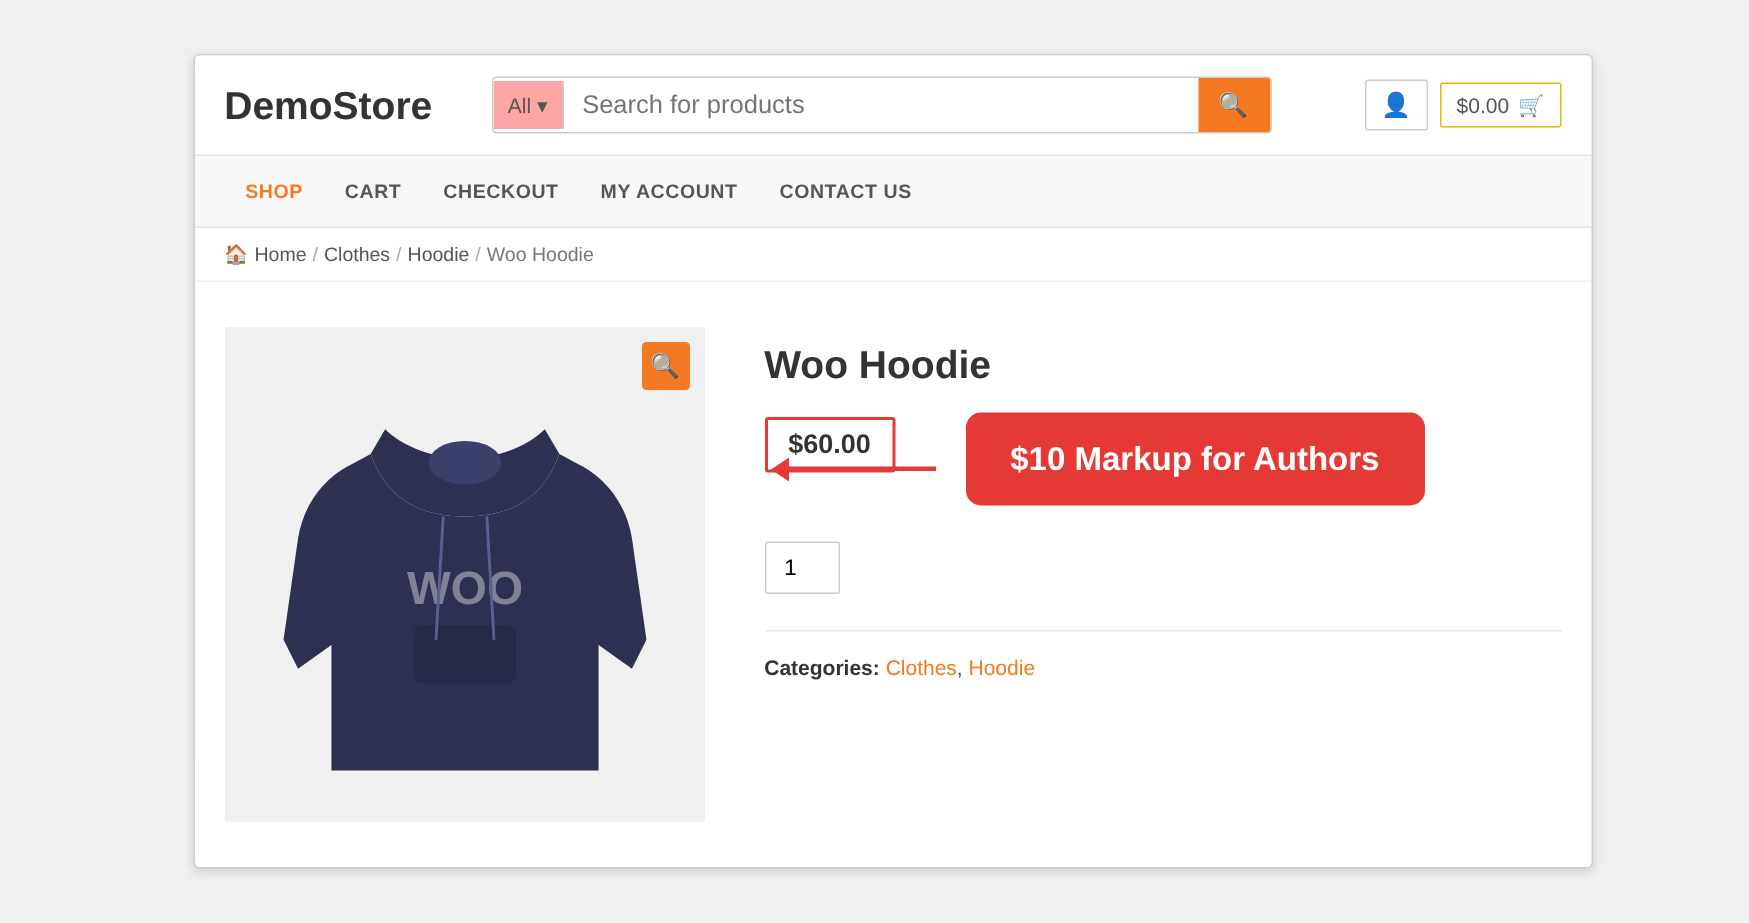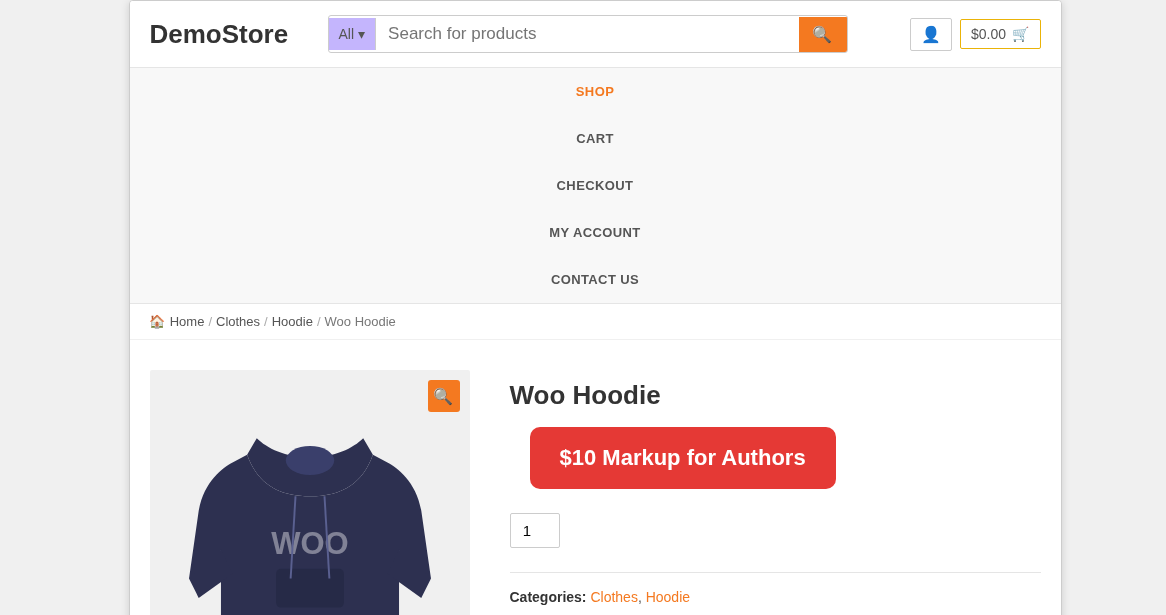--- a/index.html
+++ b/index.html
@@ -40,21 +40,21 @@
       display: flex;
       align-items: center;
       flex: 1;
       max-width: 520px;
       margin: 0 auto;
       border: 1px solid #ccc;
       border-radius: 3px;
       overflow: hidden;
     }
     .search-category {
-      background: #c4b5fd;
+      background: #fca5a5;
       border: none;
       border-right: 1px solid #ccc;
       padding: 8px 10px;
       font-size: 14px;
       color: #555;
       cursor: pointer;
       display: flex;
       align-items: center;
       gap: 4px;
       white-space: nowrap;
@@ -104,21 +104,20 @@
       gap: 6px;
     }
     
     .nav {
       background: #f8f8f8;
       border-bottom: 1px solid #e5e5e5;
       padding: 0 20px;
       display: flex;
       align-items: center;
       gap: 0;
-      flex-direction: column;
     }
     .nav-item {
       padding: 16px 14px;
       font-size: 13px;
       font-weight: bold;
       color: #555;
       cursor: pointer;
       text-decoration: none;
       letter-spacing: 0.03em;
     }
@@ -349,20 +348,26 @@
 
         <line x1="115" y1="115" x2="110" y2="200" stroke="#5a6090" stroke-width="2"></line>
         <line x1="145" y1="115" x2="150" y2="200" stroke="#5a6090" stroke-width="2"></line>
       </svg>
     </div>
 
     <div class="product-details">
       <h1 class="product-title">Woo Hoodie</h1>
 
       <div style="display:flex; align-items:center; gap:0; margin-bottom:24px;">
+        <div>
+          <div class="price-box">$60.00</div>
+          <div class="arrow-wrapper">
+            <div class="arrow-line"></div>
+          </div>
+        </div>
         <div class="markup-badge">$10 Markup for Authors</div>
       </div>
 
       <div class="quantity-add-row">
         <input class="qty-input" type="number" value="1" style="">
       </div>
 
       <hr class="divider">
 
       <div class="categories">

